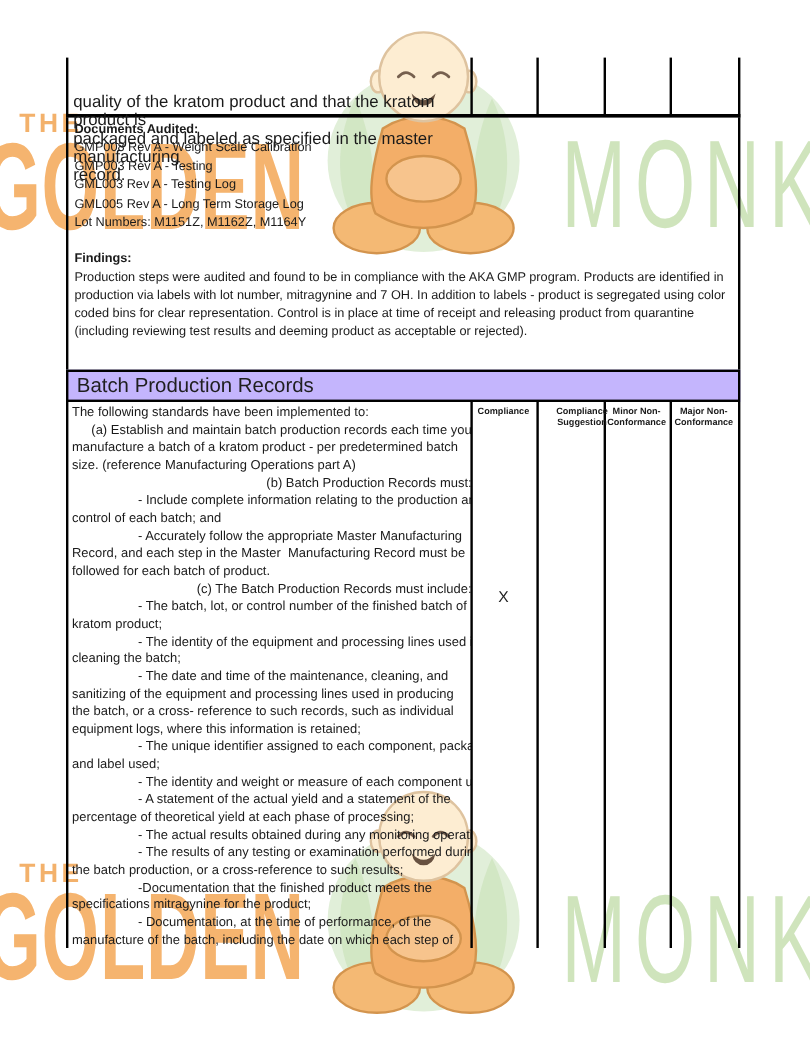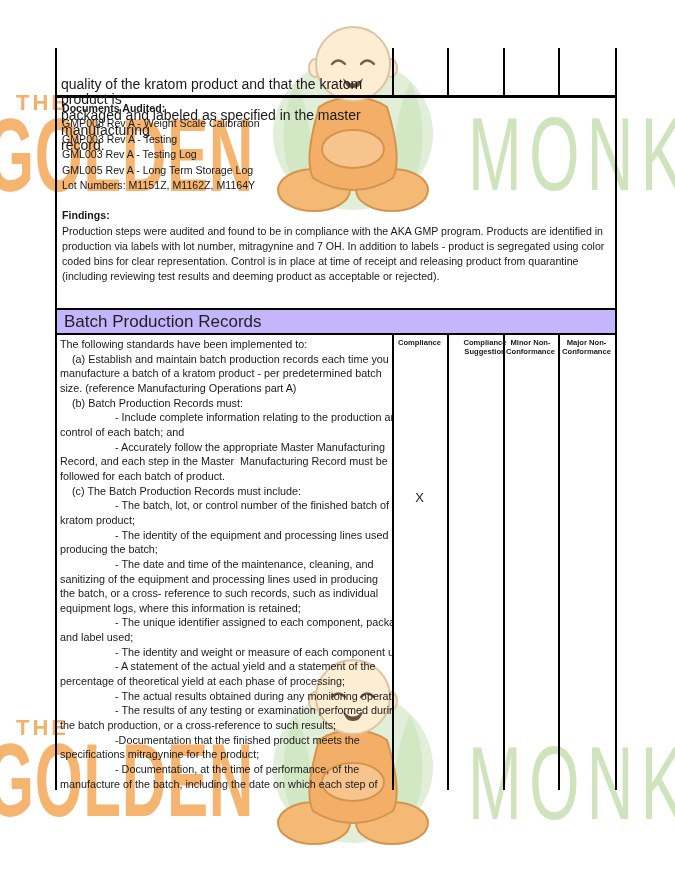--- a/index.html
+++ b/index.html
@@ -26,21 +26,21 @@
   .doc-line{white-space:pre;}
   .para{white-space:pre;line-height:15px;}
   .mt15{margin-top:15px;} .mt13{margin-top:13px;}
   .bar{height:27px;background:#c4b5fd;border-top:2px solid #000;border-bottom:2px solid #000;
        display:flex;align-items:center;padding-left:7px;font-size:17px;color:#1f1f1f;box-sizing:border-box;
        border-left:2px solid #000;border-right:2px solid #000;}
   .sec-main{height:455px;}
   .std{position:absolute;left:0;top:0;width:333px;padding:2px 0 0 3px;overflow:hidden;
        font-size:10.8px;}
   .bl{line-height:14.66px;white-space:pre;}
-  .bl.i0{padding-left:0;} .bl.i1{padding-left:12px;} .bl.i2{padding-left:55px;}
+  .bl.i0{padding-left:0;} .bl.i1{padding-left:12px;text-align:right;} .bl.i2{padding-left:55px;}
   .colhead{position:absolute;top:3px;font-weight:bold;font-size:7.6px;line-height:9px;text-align:center;}
   .ch1{left:335px;width:55px;} .ch2{left:390px;width:76px;} .ch3{left:446px;width:55px;text-align:center;} .ch4{left:501px;width:57px;}
   .xmark{position:absolute;left:335px;width:55px;top:155px;text-align:center;font-size:13px;color:#222;}
 </style>
 </head>
 <body>
 
 <div class="page">
 
   <div class="wm">
@@ -118,21 +118,21 @@
           <div class="bl i1">(b) Batch Production Records must:</div>
           <div class="bl i2">- Include complete information relating to the production and</div>
           <div class="bl i0">control of each batch; and</div>
           <div class="bl i2">- Accurately follow the appropriate Master Manufacturing</div>
           <div class="bl i0">Record, and each step in the Master  Manufacturing Record must be</div>
           <div class="bl i0">followed for each batch of product.</div>
           <div class="bl i1">(c) The Batch Production Records must include:</div>
           <div class="bl i2">- The batch, lot, or control number of the finished batch of</div>
           <div class="bl i0">kratom product;</div>
           <div class="bl i2">- The identity of the equipment and processing lines used in</div>
-          <div class="bl i0">producing the batch;</div>
+          <div class="bl i0">cleaning the batch;</div>
           <div class="bl i2">- The date and time of the maintenance, cleaning, and</div>
           <div class="bl i0">sanitizing of the equipment and processing lines used in producing</div>
           <div class="bl i0">the batch, or a cross- reference to such records, such as individual</div>
           <div class="bl i0">equipment logs, where this information is retained;</div>
           <div class="bl i2">- The unique identifier assigned to each component, packaging</div>
           <div class="bl i0">and label used;</div>
           <div class="bl i2">- The identity and weight or measure of each component used;</div>
           <div class="bl i2">- A statement of the actual yield and a statement of the</div>
           <div class="bl i0">percentage of theoretical yield at each phase of processing;</div>
           <div class="bl i2">- The actual results obtained during any monitoring operation;</div>

